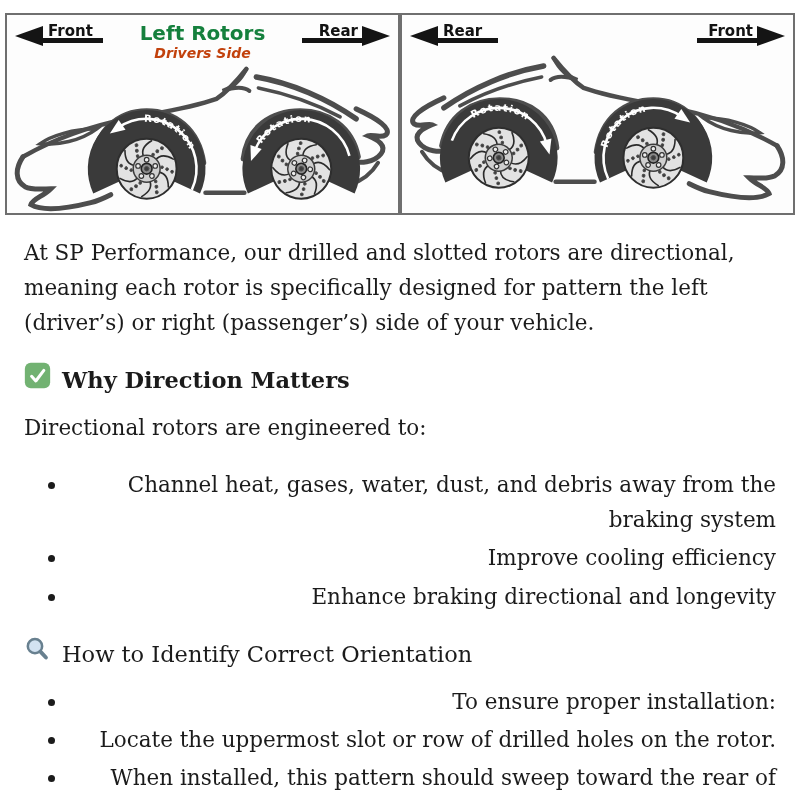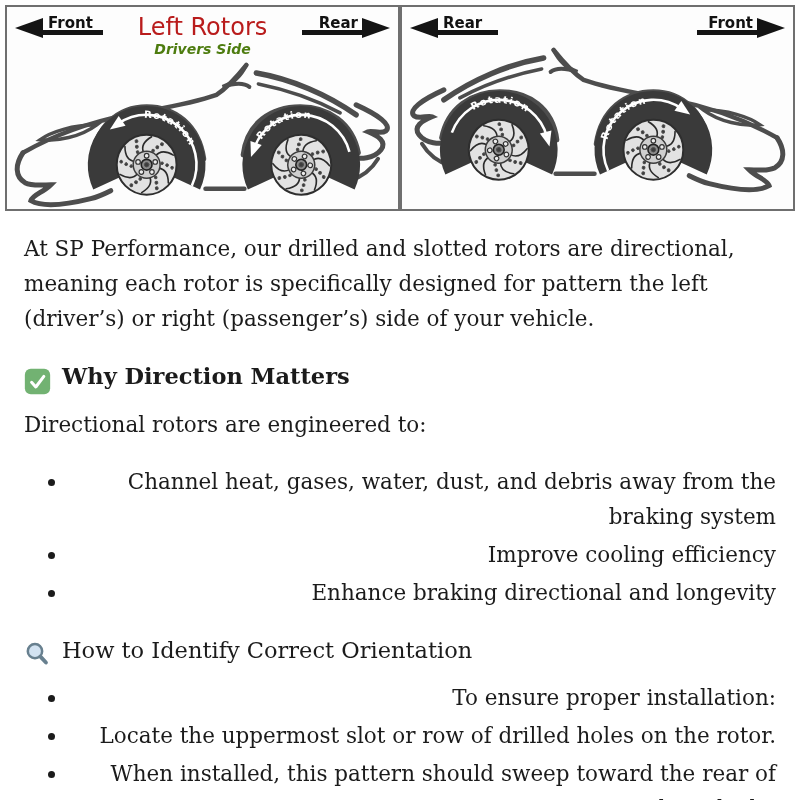--- a/index.html
+++ b/index.html
@@ -1,32 +1,32 @@
 <!DOCTYPE html>
 <html><head>
 <meta charset="utf-8">
 <style>
   html,body{margin:0;padding:0;background:#fff;}
   body{width:800px;height:800px;overflow:hidden;font-family:"DejaVu Serif",serif;color:#1b1b1b;}
 
   
-  .diagram{display:flex;gap:0;padding:5px 5px 0 5px;}
+  .diagram{display:flex;gap:0;padding:5px 5px 0 5px;margin-top:8px;}
   .panel{flex:1;border:2px solid #6f6f6f;background:#fdfdfd;min-width:0;}
   .panel-header{display:flex;align-items:flex-start;justify-content:space-between;padding:7px 8px 0 8px;}
   .dir-svg{width:92px;height:28px;flex:0 0 auto;}
   .dir-svg text{font-family:"DejaVu Sans",sans-serif;font-weight:bold;font-size:15px;fill:#121212;}
   .panel-titles{flex:1;text-align:center;font-family:"DejaVu Sans",sans-serif;padding-top:1px;}
-  .panel-title{font-size:24px;font-weight:normal;color:#b91c1c;line-height:1.05;}
-  .panel-subtitle{font-size:14px;font-weight:bold;font-style:italic;color:#4d7c0f;margin-top:1px;}
+  .panel-title{font-size:20px;font-weight:bold;color:#15803d;line-height:1.05;}
+  .panel-subtitle{font-size:14px;font-weight:bold;font-style:italic;color:#c2410c;margin-top:1px;}
   .panel-art{display:block;width:100%;height:auto;}
 
   
   .article{padding:12px 24px 6px 24px;font-size:21.5px;line-height:1.63;}
   .intro{margin:8px 0 16px 0;}
-  .sec-heading{display:flex;align-items:flex-end;gap:11px;margin:22px 0 12px 0;font-size:22.5px;}
+  .sec-heading{display:flex;align-items:flex-start;gap:11px;margin:22px 0 12px 0;font-size:22.5px;}
   .sec-heading.bold{font-weight:bold;}
   .sec-heading .emoji{width:27px;height:27px;flex:0 0 auto;}
   .lead{margin:0 0 22px 0;}
   ul.blist{margin:6px 0 18px 0;padding-left:44px;list-style:disc;}
   ul.blist li{margin:3px 0;padding-left:2px;text-align:right;}
 </style>
 </head>
 <body>
 
 <svg width="0" height="0" style="position:absolute" aria-hidden="true">

